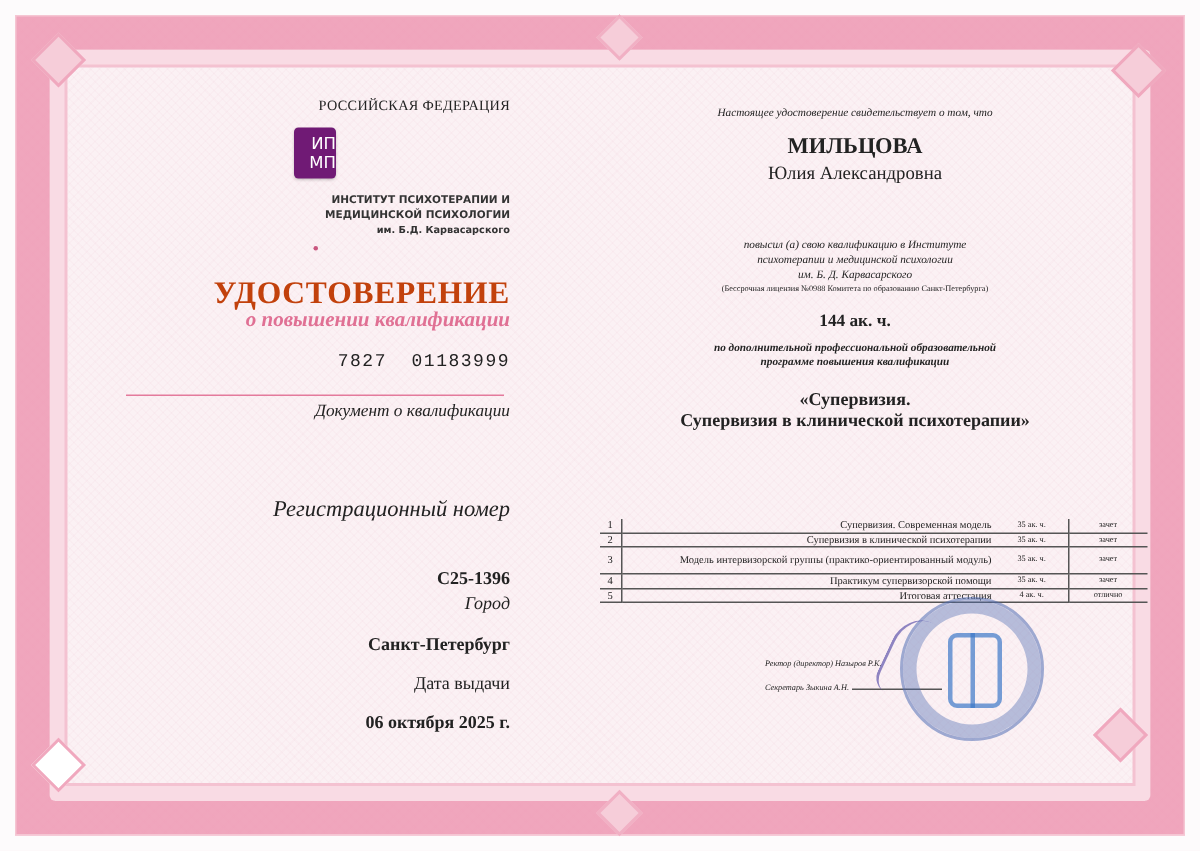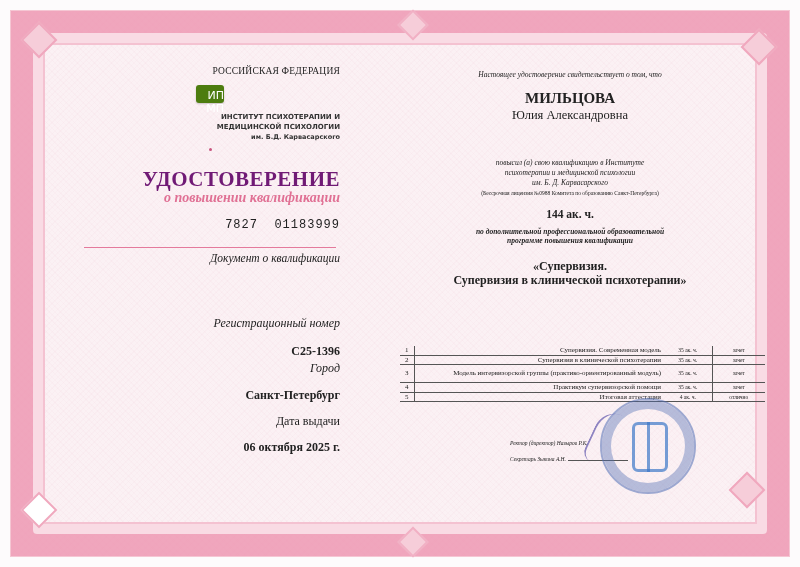--- a/index.html
+++ b/index.html
@@ -31,36 +31,36 @@
     .corner.tr { right: 28px; top: 34px; }
     .corner.bl { left: 26px; bottom: 44px; background: #fff; }
     .corner.br { right: 40px; bottom: 64px; }
     .center-orn { position: absolute; left: 402px; width: 22px; height: 22px; transform: rotate(45deg); background: #f6cdd9; border: 2px solid #f1b0c4; }
     .center-orn.top { top: 14px; }
     .center-orn.bot { bottom: 14px; }
 
     .left { position: absolute; left: 80px; top: 60px; width: 260px; text-align: right; }
     .country { font-size: 9.5px; letter-spacing: 0.2px; margin-top: 6px; }
     .logo {
-      width: 28px; height: 18px; margin: 9px auto 0; background: #4d7c0f; border-radius: 3px;
+      width: 28px; height: 34px; margin: 9px auto 0; background: #701a75; border-radius: 3px;
       color: #fff; font-family: "DejaVu Sans", sans-serif; font-size: 11px; line-height: 13px; padding-top: 4px;
       box-shadow: 0 1px 2px rgba(0,0,0,0.2);
     }
     .inst { font-family: "DejaVu Sans", sans-serif; font-weight: bold; font-size: 7px; line-height: 10px; margin-top: 9px; color: #333; }
     .inst .sub { font-size: 6.5px; }
     .dot { width: 3px; height: 3px; border-radius: 50%; background: #c9567f; margin: 6px auto 0; }
 
-    .title { font-weight: bold; font-size: 21px; color: #701a75; margin-top: 16px; letter-spacing: 0.5px; }
+    .title { font-weight: bold; font-size: 21px; color: #c2410c; margin-top: 16px; letter-spacing: 0.5px; }
     .subtitle { font-style: italic; font-size: 14px; color: #e07094; margin-top: -2px; font-weight: bold; }
     .serial { font-family: "Liberation Mono", "DejaVu Sans Mono", monospace; font-size: 12px; margin-top: 12px; letter-spacing: 1px; }
     .rule { height: 1px; background: #e47a9c; margin: 15px 4px 0; }
     .docq { font-style: italic; font-size: 11.5px; margin-top: 4px; }
 
-    .reg-label { font-style: italic; font-size: 12px; margin-top: 52px; }
-    .reg-num { font-weight: bold; font-size: 12px; margin-top: 13px; }
+    .reg-label { font-style: italic; font-size: 15px; margin-top: 52px; }
+    .reg-num { font-weight: bold; font-size: 12px; margin-top: 29px; }
     .city-label { font-style: italic; font-size: 12px; margin-top: 2px; }
     .city { font-weight: bold; font-size: 12px; margin-top: 12px; }
     .date-label { font-size: 12px; margin-top: 11px; }
     .date { font-weight: bold; font-size: 12px; margin-top: 11px; }
 
     .right { position: absolute; left: 420px; top: 70px; width: 300px; text-align: center; }
     .certifies { font-style: italic; font-size: 7.5px; }
     .surname { font-weight: bold; font-size: 15px; margin-top: 11px; }
     .given { font-weight: normal; font-size: 12.5px; margin-top: 1px; }
     .improved { font-style: italic; font-size: 7.5px; line-height: 10px; margin-top: 35px; }

